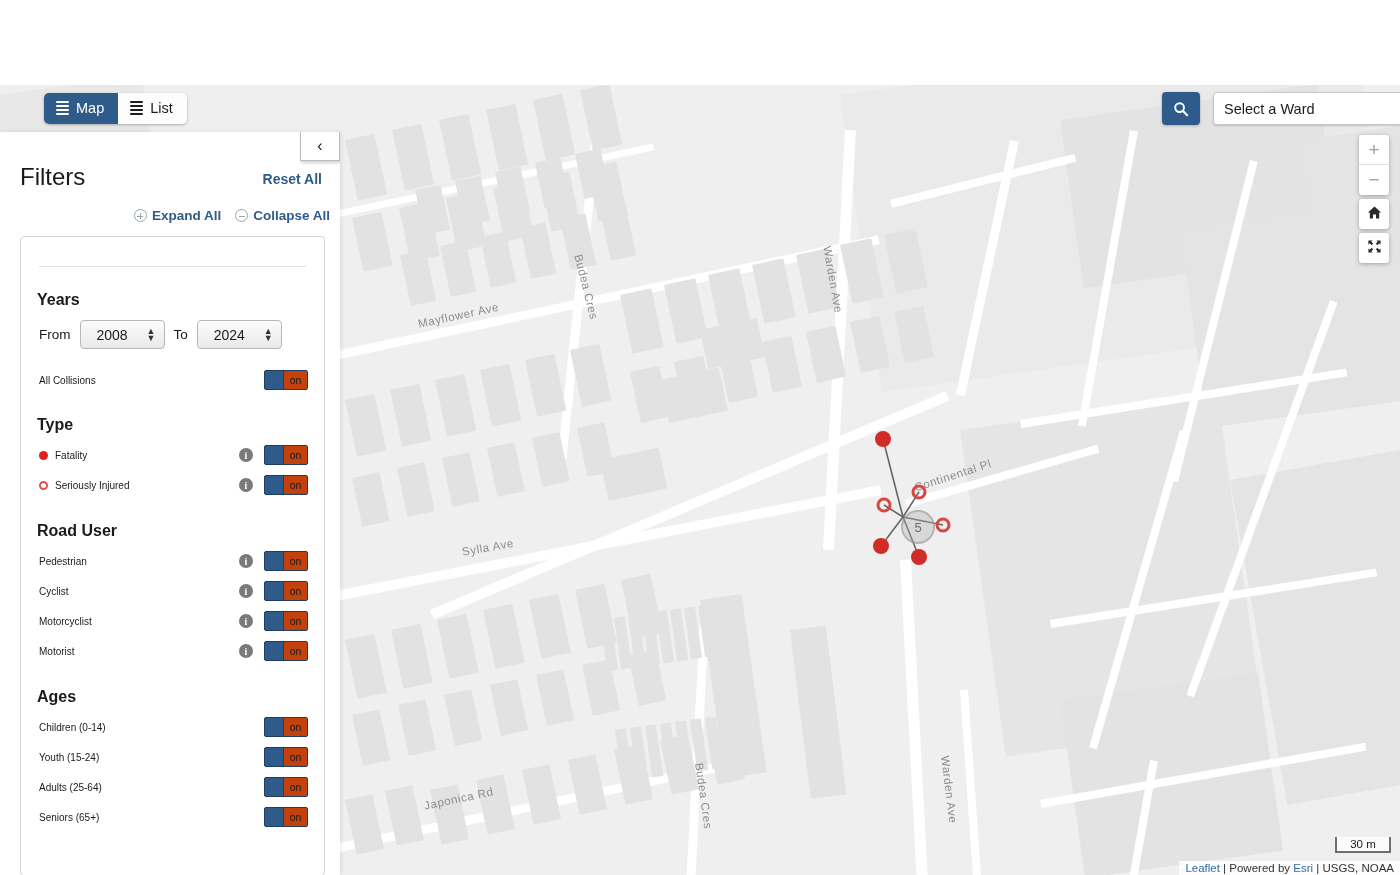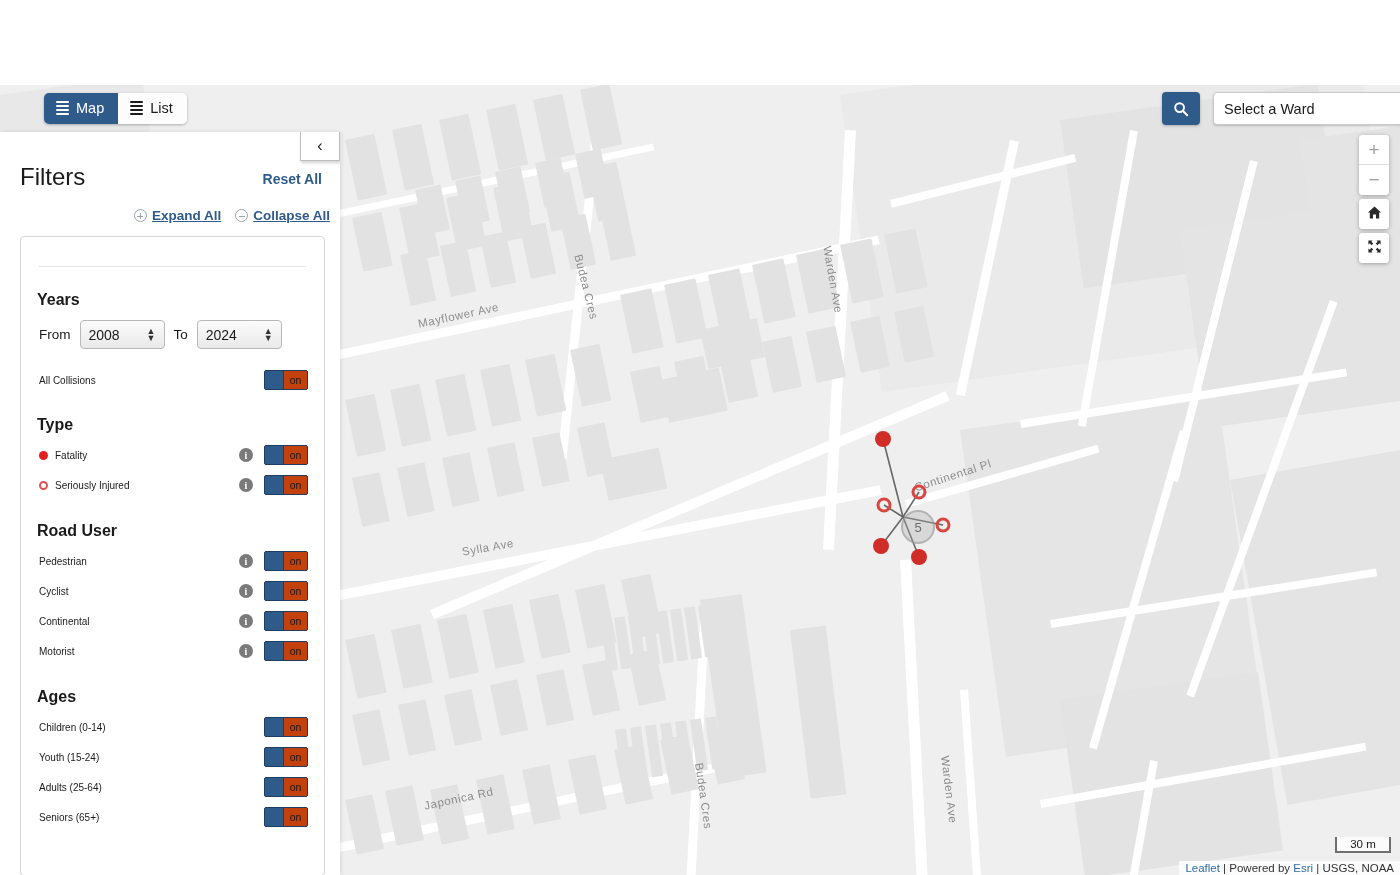--- a/index.html
+++ b/index.html
@@ -136,21 +136,21 @@
   }
   .reset-all {
     position: absolute; right: 18px; top: 39px;
     font-size: 14px; color: #2f5b8b; cursor: pointer; font-weight: bold;
   }
   .expand-row {
     position: absolute; right: 10px; top: 76px;
     display: flex; gap: 14px; align-items: center;
     font-size: 13.5px; color: #2f5b8b; font-weight: bold;
   }
-  .expand-row .ebtn { display: flex; align-items: center; gap: 5px; cursor: pointer; text-decoration: underline; }
+  .expand-row .ebtn { display: flex; align-items: center; gap: 5px; cursor: pointer; }
   .circ {
     width: 13px; height: 13px; border-radius: 50%;
     border: 1px solid #9aa4ad; position: relative; flex: none;
   }
   .circ::before {
     content: ""; position: absolute; left: 2.5px; top: 5.5px;
     width: 6px; height: 1px; background: #9aa4ad;
   }
   .circ.plus::after {
     content: ""; position: absolute; left: 5px; top: 3px;
@@ -172,21 +172,21 @@
   .card-body { padding: 0 16px; }
   .divider { height: 1px; background: #e3e3e3; margin: 29px 2px 0 2px; }
 
   .sec-title { font-size: 16px; color: #1a1a1a; margin-top: 24px; margin-bottom: 6px; }
 
   .years-row { display: flex; align-items: center; gap: 9px; margin-top: 11px; padding-left: 2px; }
   .years-row .lbl { font-size: 13.5px; color: #1a1a1a; }
   .yearsel {
     width: 85px; height: 29px; border: 1px solid #b8b8b8; border-radius: 4px;
     background: linear-gradient(#fcfcfc,#e9e9e9);
-    font-size: 14px; color: #1a1a1a; padding: 0 8px;
+    font-size: 14px; color: #1a1a1a; padding: 0 16px;
     display: flex; align-items: center; position: relative; cursor: pointer;
   }
   .yearsel .spin {
     position: absolute; right: 8px; top: 50%; transform: translateY(-50%);
     font-size: 9px; line-height: 7px; color: #333; text-align: center;
   }
 
   .frow {
     display: flex; align-items: center; height: 30px; padding-left: 2px;
   }
@@ -591,21 +591,21 @@
               </span>
               <span class="sp">
                 <span class="info-i">i</span>
                 <span class="toggle">
                   <span class="knob">on</span>
                 </span>
               </span>
             </div>
             <div class="frow">
               <span class="fl">
-                <span>Continental</span>
+                <span>Motorcyclist</span>
               </span>
               <span class="sp">
                 <span class="info-i">i</span>
                 <span class="toggle">
                   <span class="knob">on</span>
                 </span>
               </span>
             </div>
             <div class="frow">
               <span class="fl">

